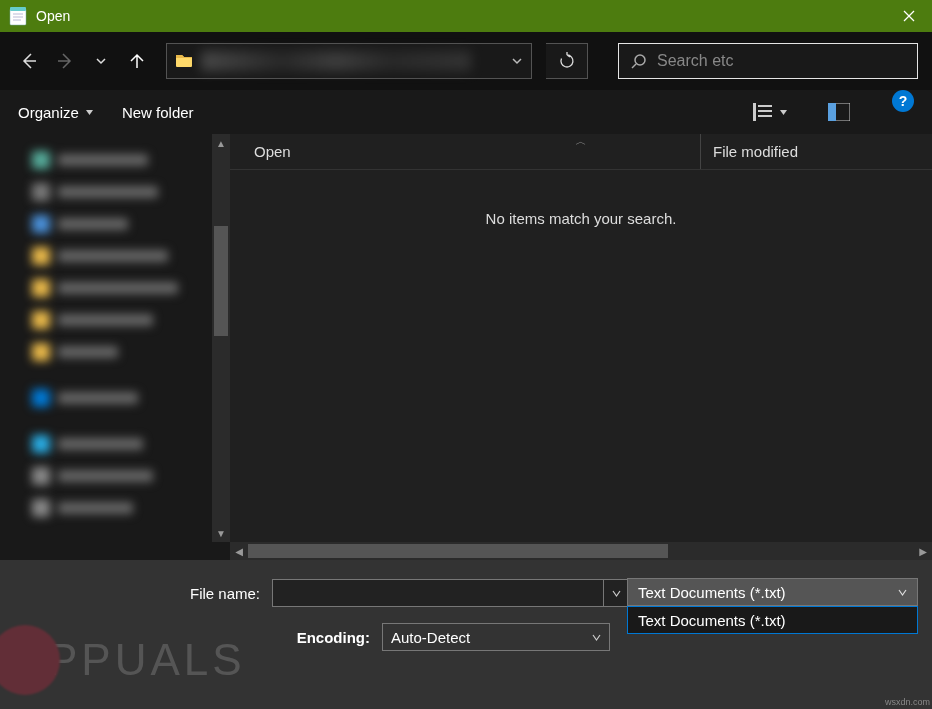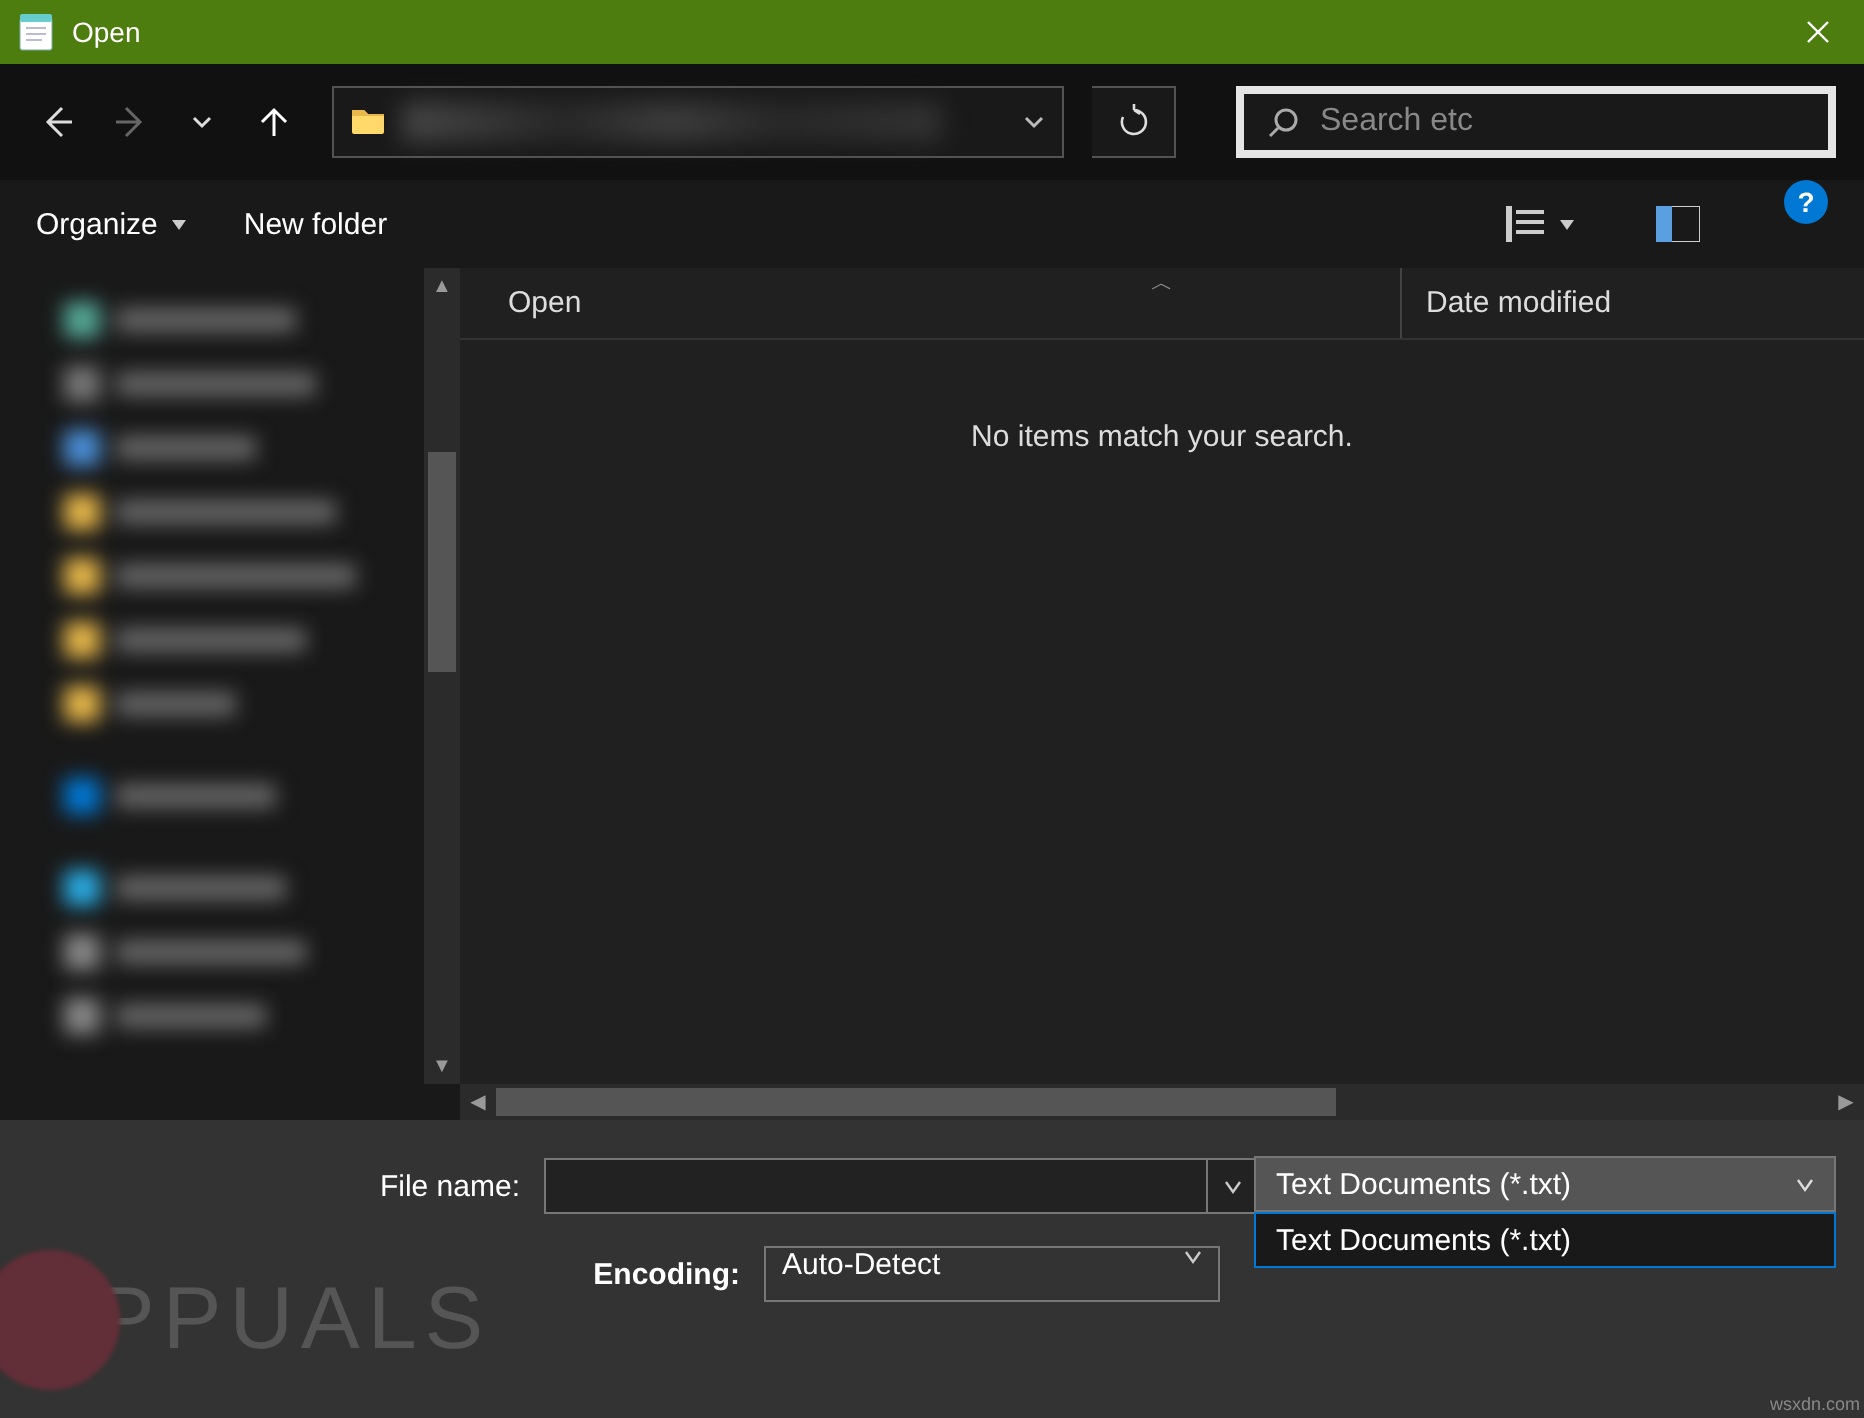--- a/index.html
+++ b/index.html
@@ -13,21 +13,21 @@
 
   
   .navbar { height: 58px; background: #111; display: flex; align-items: center; padding: 0 14px; gap: 6px; }
   .nav-btn { width: 30px; height: 30px; display: flex; align-items: center; justify-content: center; color: #ccc; }
   .nav-btn.disabled { color: #555; }
   .addressbar { flex: 1; height: 36px; background: #191919; border: 1px solid #535353; display: flex; align-items: center; margin: 0 8px; padding: 0 8px; position: relative; }
   .addressbar .folder-icon { width: 18px; height: 18px; margin-right: 8px; }
   .addressbar .blurred { flex: 1; height: 20px; filter: blur(6px); background: linear-gradient(90deg, #666 0%, #333 30%, #555 50%, #333 70%, #444 100%); opacity: 0.6; border-radius: 2px; max-width: 270px; }
   .addr-drop { margin-left: auto; color: #bbb; }
   .refresh-btn { width: 42px; height: 36px; display: flex; align-items: center; justify-content: center; color: #ddd; border: 1px solid #535353; border-left: none; background: #191919; }
-  .searchbox { width: 300px; height: 36px; background: #191919; border: 4px solid #e5e5e5; display: flex; align-items: center; padding: 0 12px; margin-left: 24px; }
+  .searchbox { width: 300px; height: 36px; background: #191919; border: 1px solid #e5e5e5; display: flex; align-items: center; padding: 0 12px; margin-left: 24px; }
   .searchbox .search-icon { color: #aaa; margin-right: 10px; transform: scaleX(-1); }
   .searchbox input { background: transparent; border: none; color: #aaa; font-size: 16px; outline: none; width: 100%; }
   .searchbox input::placeholder { color: #888; }
 
   
   .toolbar { height: 44px; background: #191919; display: flex; padding: 0 18px; gap: 28px; }
   .toolbar .org { display: flex; align-items: center; gap: 6px; font-size: 15px; color: #fff; }
   .toolbar .spacer { flex: 1; }
   .toolbar .view-btn { display: flex; align-items: center; gap: 6px; color: #ccc; }
   .help-icon { width: 22px; height: 22px; border-radius: 50%; background: #0078d4; color: #fff; display: flex; align-items: center; justify-content: center; font-size: 14px; font-weight: bold; }
@@ -54,21 +54,21 @@
   .hscroll .left, .hscroll .right { width: 18px; text-align: center; color: #999; font-size: 10px; }
   .hscroll .track { flex: 1; height: 100%; position: relative; }
   .hscroll .hthumb { position: absolute; left: 0; top: 2px; bottom: 2px; width: 420px; background: #555; }
 
   
   .footer { height: 149px; background: #333333; padding: 18px 14px 0 14px; position: relative; }
   .row { display: flex; align-items: center; margin-bottom: 14px; height: 30px; }
   .row-label { width: 258px; text-align: right; padding-right: 12px; color: #fff; font-size: 15px; }
   .filename-input { width: 332px; height: 28px; background: #222; border: 1px solid #777; color: #fff; padding: 0 6px; font-size: 14px; outline: none; }
   .filename-drop { width: 26px; height: 28px; background: #222; border: 1px solid #777; border-left: none; display: flex; align-items: center; justify-content: center; color: #ccc; font-size: 11px; }
-  .encoding-select { width: 228px; height: 28px; background: #333; border: 1px solid #777; color: #fff; padding: 0 8px; font-size: 15px; display: flex; align-items: flex-start; justify-content: space-between; }
+  .encoding-select { width: 228px; height: 28px; background: #333; border: 1px solid #777; color: #fff; padding: 0 8px; font-size: 15px; display: flex; align-items: center; justify-content: space-between; }
 
   .filetype-container { position: absolute; right: 14px; top: 18px; width: 291px; }
   .filetype-select { height: 28px; background: #555; border: 1px solid #777; color: #fff; padding: 0 10px; font-size: 15px; display: flex; align-items: center; justify-content: space-between; }
   .dropdown { border: 1px solid #0078d4; background: #191919; }
   .dropdown .opt { height: 26px; padding: 0 10px; font-size: 15px; color: #fff; display: flex; align-items: center; }
   .dropdown .opt.selected { background: #0078d4; }
 
   .watermark { position: absolute; left: -10px; bottom: 14px; opacity: 0.25; }
   .wm-circle { width: 70px; height: 70px; border-radius: 50%; background: #e24; display: inline-block; vertical-align: middle; filter: blur(1px);}
   .wm-text { font-size: 44px; font-weight: 300; letter-spacing: 4px; color: #bbb; vertical-align: middle; margin-left: -12px;}
@@ -239,21 +239,21 @@
       <div class="up">▲</div>
       <div class="thumb"></div>
       <div class="down" style="position:absolute;bottom:0;width:100%;">▼</div>
     </div>
   </div>
 
   <div class="mainpane">
     <div class="columns">
       <div class="col-sort" style="position:absolute;left:50%;top:0;transform:translateX(-50%);">︿</div>
       <div class="col-name">Open</div>
-      <div class="col-date">Date modified</div>
+      <div class="col-date">File modified</div>
     </div>
     <div class="empty">No items match your search.</div>
     <div class="hscroll">
       <div class="left">◀</div>
       <div class="track">
           <div class="hthumb"></div>
         </div>
       <div class="right">▶</div>
     </div>
   </div>

